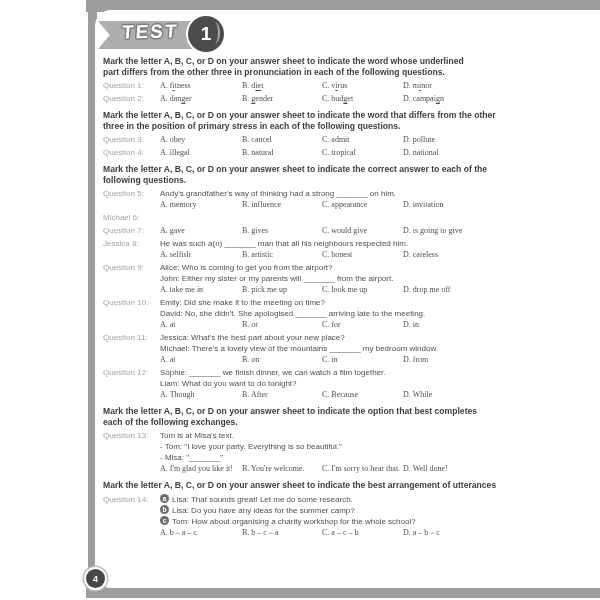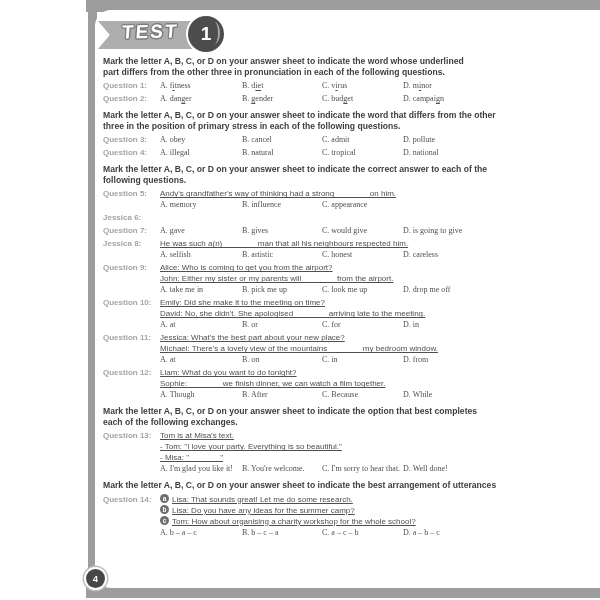--- a/index.html
+++ b/index.html
@@ -24,23 +24,23 @@
   .num-circle{position:absolute;left:90px;top:-3px;width:36px;height:36px;border-radius:50%;
           background:#4c4c4c;box-shadow:0 0 0 2px #ffffff;display:flex;align-items:center;
           justify-content:center;color:#fff;font-size:19px;font-weight:bold;}
   .num-circle::after{content:"";position:absolute;right:4px;top:6px;width:9px;height:22px;
           border-right:2.5px solid #a8a8a8;border-radius:50%;}
   
   .content{position:absolute;left:8px;top:46px;right:18px;}
   .section{margin-bottom:6px;}
   .instruction{font-weight:bold;color:#3e3e3e;font-size:8.6px;line-height:10.8px;margin-bottom:2.5px;}
   .question{display:flex;margin-bottom:2px;color:#4f4f4f;font-size:8px;line-height:11px;}
-  .q-label{width:57px;flex:none;color:#a4a4a4;font-weight:bold;}
+  .q-label{width:57px;flex:none;color:#a4a4a4;}
   .q-body{flex:1;min-width:0;}
-  .q-line{white-space:nowrap;text-decoration:underline;}
+  .q-line{white-space:nowrap;}
   .options{display:grid;grid-template-columns:82px 80px 81px auto;font-family:Liberation Serif, serif;}
   .opt{white-space:nowrap;}
   .opt .u{text-decoration:underline;text-underline-offset:1.5px;}
   .badge{display:inline-flex;width:9px;height:9px;border-radius:50%;background:#6e6e6e;color:#fff;
          font-size:6.5px;font-weight:bold;align-items:center;justify-content:center;
          margin-right:3px;position:relative;top:-0.5px;}
   .page-num{position:absolute;left:86px;top:569px;width:19px;height:19px;border-radius:50%;
          background:#474747;color:#fff;font-size:9.5px;font-weight:bold;display:flex;
          align-items:center;justify-content:center;z-index:5;
          box-shadow:0 0 0 2px #ffffff,0 0 0 3.5px #bdbdbd;}
@@ -123,25 +123,26 @@
           <div>following questions.</div>
         </div>
         <div class="question">
           <div class="q-label">Question 5:</div>
           <div class="q-body">
             <div class="q-line">Andy's grandfather's way of thinking had a strong _______ on him.</div>
             <div class="options">
               <span class="opt"><span class="opt-letter">A. </span>memory</span>
               <span class="opt"><span class="opt-letter">B. </span>influence</span>
               <span class="opt"><span class="opt-letter">C. </span>appearance</span>
-            </div>
-          </div>
-        </div>
-        <div class="question">
-          <div class="q-label">Jessica 6:</div>
+              <span class="opt"><span class="opt-letter">D. </span>invitation</span>
+            </div>
+          </div>
+        </div>
+        <div class="question">
+          <div class="q-label">Michael 6:</div>
         </div>
         <div class="question">
           <div class="q-label">Question 7:</div>
           <div class="q-body">
             <div class="options">
               <span class="opt"><span class="opt-letter">A. </span>gave</span>
               <span class="opt"><span class="opt-letter">B. </span>gives</span>
               <span class="opt"><span class="opt-letter">C. </span>would give</span>
               <span class="opt"><span class="opt-letter">D. </span>is going to give</span>
             </div>
@@ -194,22 +195,22 @@
               <span class="opt"><span class="opt-letter">A. </span>at</span>
               <span class="opt"><span class="opt-letter">B. </span>on</span>
               <span class="opt"><span class="opt-letter">C. </span>in</span>
               <span class="opt"><span class="opt-letter">D. </span>from</span>
             </div>
           </div>
         </div>
         <div class="question">
           <div class="q-label">Question 12:</div>
           <div class="q-body">
+            <div class="q-line">Sophie: _______ we finish dinner, we can watch a film together.</div>
             <div class="q-line">Liam: What do you want to do tonight?</div>
-            <div class="q-line">Sophie: _______ we finish dinner, we can watch a film together.</div>
             <div class="options">
               <span class="opt"><span class="opt-letter">A. </span>Though</span>
               <span class="opt"><span class="opt-letter">B. </span>After</span>
               <span class="opt"><span class="opt-letter">C. </span>Because</span>
               <span class="opt"><span class="opt-letter">D. </span>While</span>
             </div>
           </div>
         </div>
       </div>
       <div class="section">

